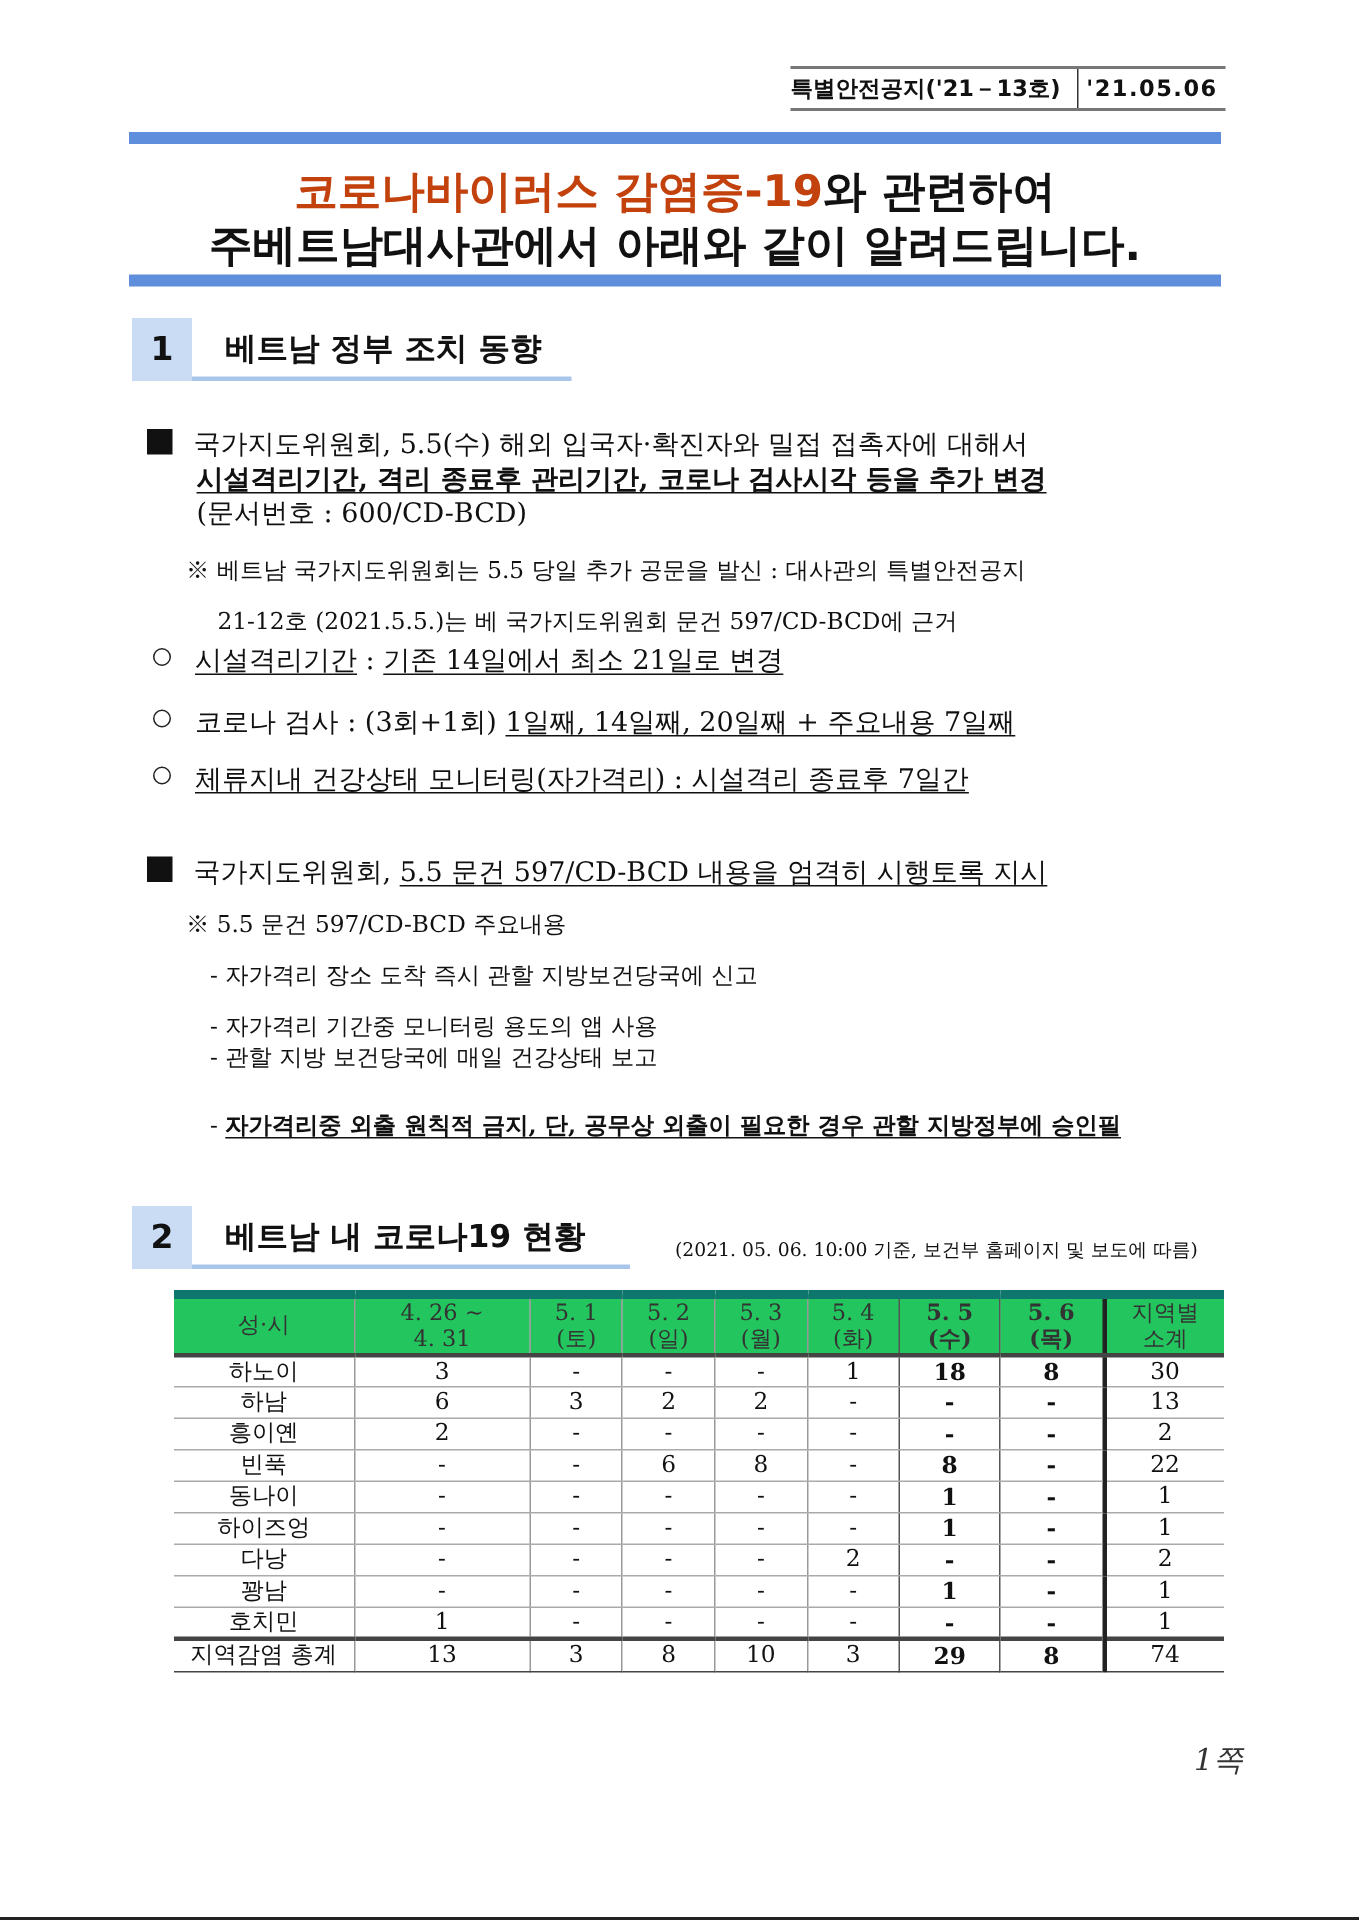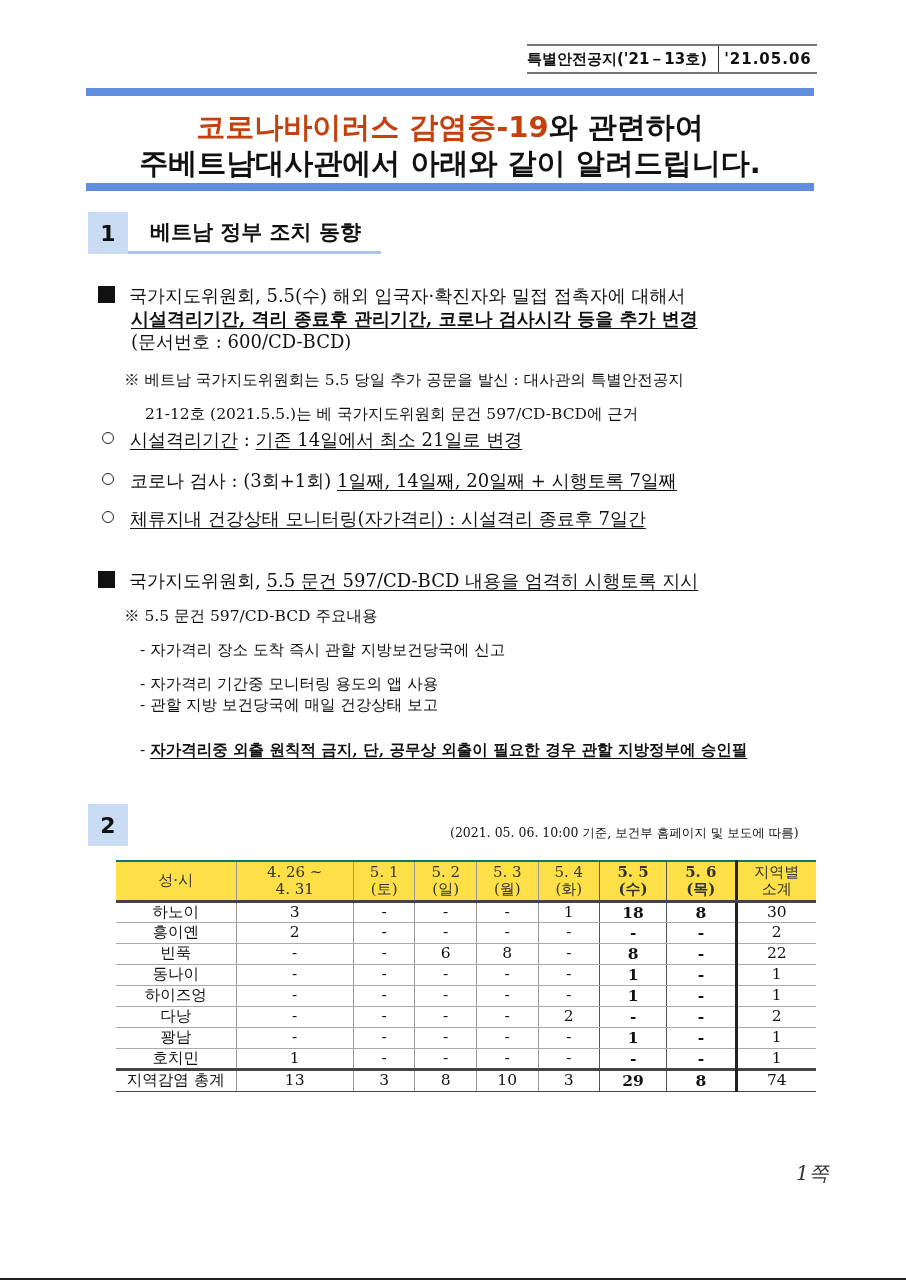--- a/index.html
+++ b/index.html
@@ -27,21 +27,21 @@
   .b { font-weight: bold; }
   .sq { display: inline-block; width: 17px; height: 17px; background: #111; vertical-align: -1px; margin-right: 14px; }
   .circ { display: inline-block; width: 12px; height: 12px; border: 1.5px solid #222; border-radius: 50%; margin-right: 16px; vertical-align: 2px; }
   .small { font-size: 15.5px; }
 
   .sub-note { position: absolute; left: 450px; top: 825px; font-size: 12.5px; white-space: nowrap; }
 
   
   table.cases { position: absolute; left: 116px; top: 860px; width: 700px; border-collapse: collapse; font-size: 15.5px; }
   table.cases th, table.cases td { text-align: center; border-left: 1px solid #999; border-right: 1px solid #999; height: 21px; line-height: 19px; padding: 0; }
-  table.cases th { background: #fde047; font-weight: normal; height: 40px; line-height: 17px; font-size: 15px; color: #333; border-top: 2px solid #0f766e; }
+  table.cases th { background: #22c55e; font-weight: normal; height: 40px; line-height: 17px; font-size: 15px; color: #333; border-top: 6px solid #0f766e; }
   table.cases tr.body-row td { border-bottom: 1px solid #aaa; }
   table.cases thead tr th { border-bottom: 3px solid #444; }
   table.cases tr.total td { border-top: 3px solid #444; border-bottom: 1.5px solid #444; height: 22px; }
   table.cases th:first-child, table.cases td:first-child { border-left: none; width: 120px; }
   table.cases th:last-child, table.cases td:last-child { border-right: none; width: 80px; }
   table.cases .thickR { border-right: 3px solid #222 !important; }
   table.cases .bold { font-weight: bold; }
   table.cases .medR { border-right: 1.5px solid #555; }
 
   .page-num { position: absolute; left: 796px; top: 1160px; font-size: 20px; font-style: italic; color: #333; }
@@ -73,39 +73,40 @@
 <div class="line u b" style="left:131px; top:307px;">시설격리기간, 격리 종료후 관리기간, 코로나 검사시각 등을 추가 변경</div>
 <div class="line" style="left:131px; top:330px;">(문서번호 : 600/CD-BCD)</div>
 
 <div class="line small" style="left:124px; top:370px;">※ 베트남 국가지도위원회는 5.5 당일 추가 공문을 발신 : 대사관의 특별안전공지</div>
 <div class="line small" style="left:145px; top:404px;">21-12호 (2021.5.5.)는 베 국가지도위원회 문건 597/CD-BCD에 근거</div>
 
 <div class="line" style="left:102px; top:428px;">
   <span class="circ"></span><span class="u">시설격리기간</span><span> : </span><span class="u">기존 14일에서 최소 21일로 변경</span>
 </div>
 <div class="line" style="left:102px; top:469px;">
-  <span class="circ"></span><span>코로나 검사 : (3회+1회) </span><span class="u">1일째, 14일째, 20일째 + 시행토록 7일째</span>
+  <span class="circ"></span><span>코로나 검사 : (3회+1회) </span><span class="u">1일째, 14일째, 20일째 + 주요내용 7일째</span>
 </div>
 <div class="line" style="left:102px; top:507px;">
   <span class="circ"></span><span class="u">체류지내 건강상태 모니터링(자가격리) : 시설격리 종료후 7일간</span>
 </div>
 
 <div class="line" style="left:98px; top:569px;">
   <span class="sq"></span><span>국가지도위원회, </span><span class="u">5.5 문건 597/CD-BCD 내용을 엄격히 시행토록 지시</span>
 </div>
 <div class="line small" style="left:124px; top:606px;">※ 5.5 문건 597/CD-BCD 주요내용</div>
 <div class="line small" style="left:140px; top:640px;">- 자가격리 장소 도착 즉시 관할 지방보건당국에 신고</div>
 <div class="line small" style="left:140px; top:674px;">- 자가격리 기간중 모니터링 용도의 앱 사용</div>
 <div class="line small" style="left:140px; top:695px;">- 관할 지방 보건당국에 매일 건강상태 보고</div>
 <div class="line small" style="left:140px; top:740px;">
   <span>- </span><span class="u b">자가격리중 외출 원칙적 금지, 단, 공무상 외출이 필요한 경우 관할 지방정부에 승인필</span>
 </div>
 
 <div class="sec-head" style="top:804px;">
   <div class="sec-num">2</div>
+  <div class="sec-title" style="padding-right:30px;">베트남 내 코로나19 현황</div>
 </div>
 <div class="sub-note">(2021. 05. 06. 10:00 기준, 보건부 홈페이지 및 보도에 따름)</div>
 
 <table class="cases">
   <thead>
     <tr>
       <th><span>성·시</span></th>
       <th><span>4. 26 ~</span><br><span>4. 31</span></th>
       <th><span>5. 1</span><br><span>(토)</span></th>
       <th><span>5. 2</span><br><span>(일)</span></th>
@@ -122,20 +123,31 @@
         <td>3</td>
         <td>-</td>
         <td>-</td>
         <td>-</td>
         <td class="medR">1</td>
         <td class="bold medR">18</td>
         <td class="bold thickR">8</td>
         <td>30</td>
       </tr>
       <tr class="body-row">
+        <td>하남</td>
+        <td>6</td>
+        <td>3</td>
+        <td>2</td>
+        <td>2</td>
+        <td class="medR">-</td>
+        <td class="bold medR">-</td>
+        <td class="bold thickR">-</td>
+        <td>13</td>
+      </tr>
+      <tr class="body-row">
         <td>흥이옌</td>
         <td>2</td>
         <td>-</td>
         <td>-</td>
         <td>-</td>
         <td class="medR">-</td>
         <td class="bold medR">-</td>
         <td class="bold thickR">-</td>
         <td>2</td>
       </tr>

